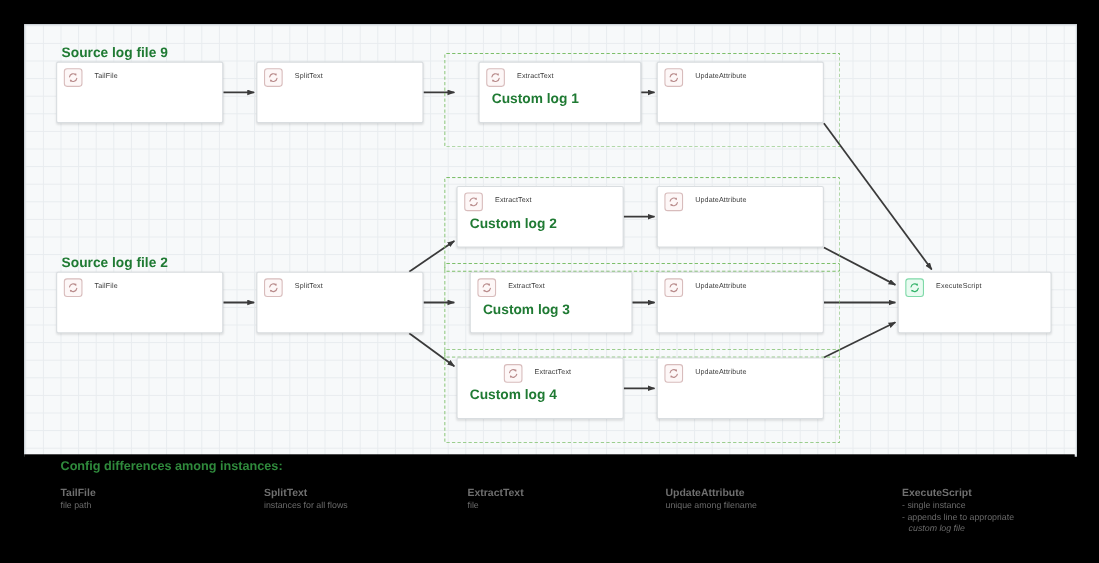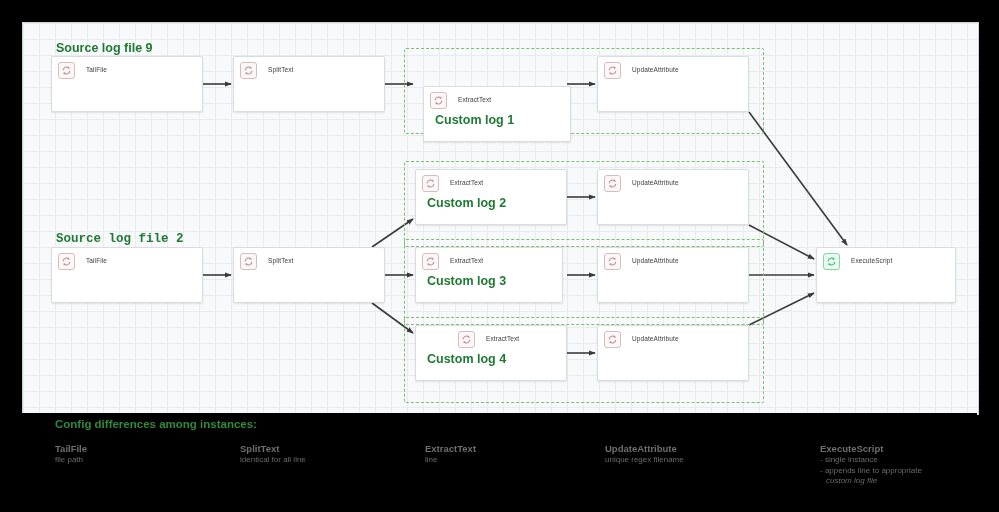--- a/index.html
+++ b/index.html
@@ -130,21 +130,21 @@
               <svg viewBox="0 0 16 16" width="11" height="11" aria-hidden="true">
                 <path d="M3.2 7.1a4.9 4.9 0 0 1 8.4-2.6" fill="none" stroke="currentColor" stroke-width="1.5" stroke-linecap="round"></path>
                 <path d="M12.8 9.0a4.9 4.9 0 0 1-8.4 2.6" fill="none" stroke="currentColor" stroke-width="1.5" stroke-linecap="round"></path>
                 <path d="M11.9 2.1 L12.1 5.0 L9.2 4.6 z" fill="currentColor"></path>
                 <path d="M4.1 13.9 L3.9 11.0 L6.8 11.4 z" fill="currentColor"></path>
               </svg>
             </div>
             <div class="proc-type">SplitText</div>
           </div>
         </div>
-        <div class="proc" style="left: 400px; top: 33px; width: 148px; height: 56px; margin-top: 30px;">
+        <div class="proc" style="left: 412px; top: 33px; width: 148px; height: 56px;">
           <div class="proc-head">
             <div class="proc-icon stopped">
               <svg viewBox="0 0 16 16" width="11" height="11" aria-hidden="true">
                 <path d="M3.2 7.1a4.9 4.9 0 0 1 8.4-2.6" fill="none" stroke="currentColor" stroke-width="1.5" stroke-linecap="round"></path>
                 <path d="M12.8 9.0a4.9 4.9 0 0 1-8.4 2.6" fill="none" stroke="currentColor" stroke-width="1.5" stroke-linecap="round"></path>
                 <path d="M11.9 2.1 L12.1 5.0 L9.2 4.6 z" fill="currentColor"></path>
                 <path d="M4.1 13.9 L3.9 11.0 L6.8 11.4 z" fill="currentColor"></path>
               </svg>
             </div>
             <div class="proc-type">ExtractText</div>
@@ -210,21 +210,21 @@
               <svg viewBox="0 0 16 16" width="11" height="11" aria-hidden="true">
                 <path d="M3.2 7.1a4.9 4.9 0 0 1 8.4-2.6" fill="none" stroke="currentColor" stroke-width="1.5" stroke-linecap="round"></path>
                 <path d="M12.8 9.0a4.9 4.9 0 0 1-8.4 2.6" fill="none" stroke="currentColor" stroke-width="1.5" stroke-linecap="round"></path>
                 <path d="M11.9 2.1 L12.1 5.0 L9.2 4.6 z" fill="currentColor"></path>
                 <path d="M4.1 13.9 L3.9 11.0 L6.8 11.4 z" fill="currentColor"></path>
               </svg>
             </div>
             <div class="proc-type">SplitText</div>
           </div>
         </div>
-        <div class="proc" style="left: 392px; top: 224px; width: 148px; height: 56px;">
+        <div class="proc" style="left: 404px; top: 224px; width: 148px; height: 56px;">
           <div class="proc-head">
             <div class="proc-icon stopped">
               <svg viewBox="0 0 16 16" width="11" height="11" aria-hidden="true">
                 <path d="M3.2 7.1a4.9 4.9 0 0 1 8.4-2.6" fill="none" stroke="currentColor" stroke-width="1.5" stroke-linecap="round"></path>
                 <path d="M12.8 9.0a4.9 4.9 0 0 1-8.4 2.6" fill="none" stroke="currentColor" stroke-width="1.5" stroke-linecap="round"></path>
                 <path d="M11.9 2.1 L12.1 5.0 L9.2 4.6 z" fill="currentColor"></path>
                 <path d="M4.1 13.9 L3.9 11.0 L6.8 11.4 z" fill="currentColor"></path>
               </svg>
             </div>
             <div class="proc-type">ExtractText</div>
@@ -280,42 +280,42 @@
                 <path d="M11.9 2.1 L12.1 5.0 L9.2 4.6 z" fill="currentColor"></path>
                 <path d="M4.1 13.9 L3.9 11.0 L6.8 11.4 z" fill="currentColor"></path>
               </svg>
             </div>
             <div class="proc-type">ExecuteScript</div>
           </div>
         </div>
       </div>
     <div id="titles-layer">
         <div class="section-title" style="left: 33px; top: 18px;">Source log file 9</div>
-        <div class="section-title" style="left: 33px; top: 209px; font-family: Liberation Mono, monospace;">Source log file 2</div>
+        <div class="section-title" style="left: 33px; top: 209px;">Source log file 2</div>
       </div>
   </div>
 
   <div id="legend">
     <div class="legend-title">Config differences among instances:</div>
     <div id="legend-cols">
         <div class="legend-col" style="left: 33px;">
           <div class="legend-name">TailFile</div>
           <div class="legend-desc">file path</div>
         </div>
         <div class="legend-col" style="left: 218px;">
           <div class="legend-name">SplitText</div>
-          <div class="legend-desc">identical for all line</div>
+          <div class="legend-desc">instances for all flows</div>
         </div>
         <div class="legend-col" style="left: 403px;">
           <div class="legend-name">ExtractText</div>
-          <div class="legend-desc">line</div>
+          <div class="legend-desc">file</div>
         </div>
         <div class="legend-col" style="left: 583px;">
           <div class="legend-name">UpdateAttribute</div>
-          <div class="legend-desc">unique regex filename</div>
+          <div class="legend-desc">unique among filename</div>
         </div>
         <div class="legend-col" style="left: 798px;">
           <div class="legend-name">ExecuteScript</div>
           <div class="legend-desc">- single instance</div>
           <div class="legend-desc">- appends line to appropriate</div>
           <div class="legend-desc indent">custom log file</div>
         </div>
       </div>
   </div>
 

